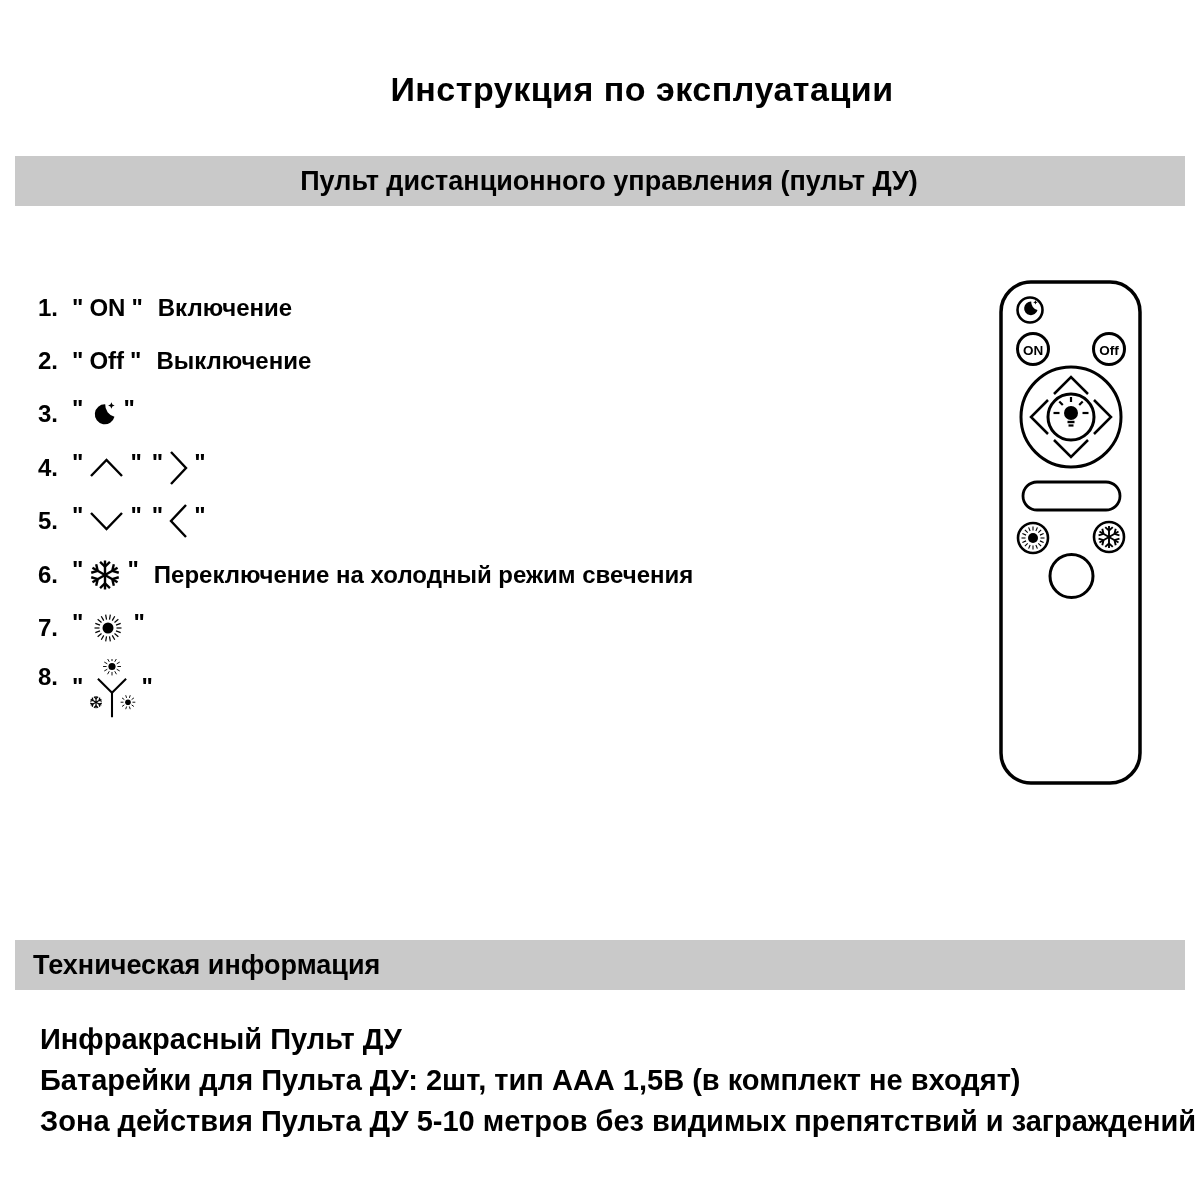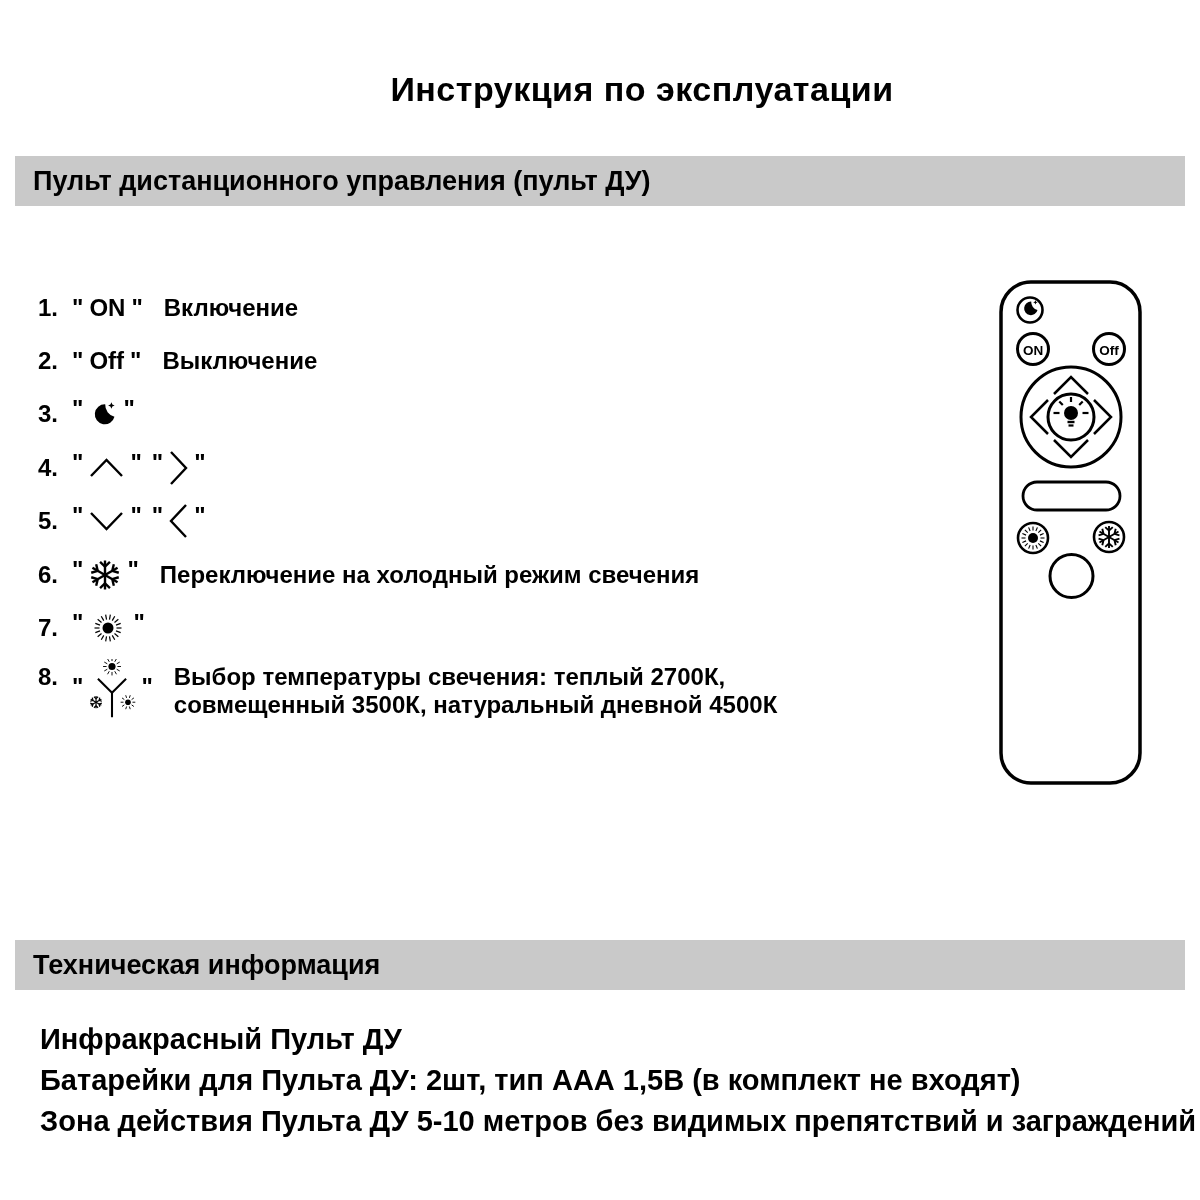--- a/index.html
+++ b/index.html
@@ -9,37 +9,37 @@
   }
   .page-title{
     position:absolute;top:70px;left:0;width:1200px;text-align:center;
     font-size:34px;font-weight:bold;letter-spacing:0.5px;margin-left:42px;
   }
   .section-bar{
     position:absolute;left:15px;width:1170px;height:50px;background:#c9c9c9;
     font-size:27px;font-weight:bold;line-height:50px;padding-left:18px;
     box-sizing:border-box;white-space:nowrap;
   }
-  #bar-remote{top:156px;}
+  #bar-remote{top:156px;text-align:center;}
   #bar-tech{top:940px;}
   .feature-list{position:absolute;left:38px;top:281px;width:930px;}
   .list-item{
     display:flex;align-items:center;height:53.4px;
     font-size:24px;font-weight:bold;white-space:nowrap;
   }
   .list-item.tall{height:auto;align-items:flex-start;padding-top:8px;}
   .list-item.tall .item-num,
   .list-item.tall .quote,
   .list-item.tall .desc{line-height:28px;}
   .item-num{width:29px;flex:0 0 auto;}
   .sym{display:flex;align-items:center;flex:0 0 auto;}
   .quote{margin:0 5px;}
   .q-ic{position:relative;top:-5px;}
   .sym-label{margin:0 1px;}
-  .desc{margin-left:16px;white-space:pre-line;}
+  .desc{margin-left:10px;white-space:pre-line;}
   .list-item.wide .desc{margin-left:28px;}
   .ic{display:block;}
   .tall .ic{margin-top:-4px;}
   .tech-info{
     position:absolute;left:40px;top:1019px;
     font-size:29px;font-weight:bold;line-height:41px;white-space:nowrap;
   }
   .remote-wrap{position:absolute;left:999px;top:280px;width:143px;height:505px;}
 </style>
 </head>
@@ -239,22 +239,20 @@
           <line x1="40.52" y1="50.57" x2="39.59" y2="53.42" stroke="#000" stroke-width="1"></line>
           <line x1="38.12" y1="48.82" x2="35.69" y2="50.58" stroke="#000" stroke-width="1"></line>
           <line x1="37.20" y1="46.00" x2="34.20" y2="46.00" stroke="#000" stroke-width="1"></line>
           <line x1="38.12" y1="43.18" x2="35.69" y2="41.42" stroke="#000" stroke-width="1"></line>
           <line x1="40.52" y1="41.43" x2="39.59" y2="38.58" stroke="#000" stroke-width="1"></line>
           <line x1="43.48" y1="41.43" x2="44.41" y2="38.58" stroke="#000" stroke-width="1"></line>
           <line x1="45.88" y1="43.18" x2="48.31" y2="41.42" stroke="#000" stroke-width="1"></line>
         </svg>
         <span class="quote q-ic">"</span>
       </span>
-      <span class="desc">Выбор температуры свечения: теплый 2700К,
-совмещенный 3500К, натуральный дневной 4500К</span>
     </div>
   </div>
 
 <div class="remote-wrap">
   <svg width="143" height="505" viewBox="0 0 143 505">
     <rect x="2" y="2" width="139" height="501" rx="30" fill="#fff" stroke="#000" stroke-width="3.5"></rect>
 
     <g>
       <circle cx="31" cy="30" r="12.5" fill="none" stroke="#000" stroke-width="2.6"></circle>
       <g transform="translate(20.5,19.5) scale(0.6)">

